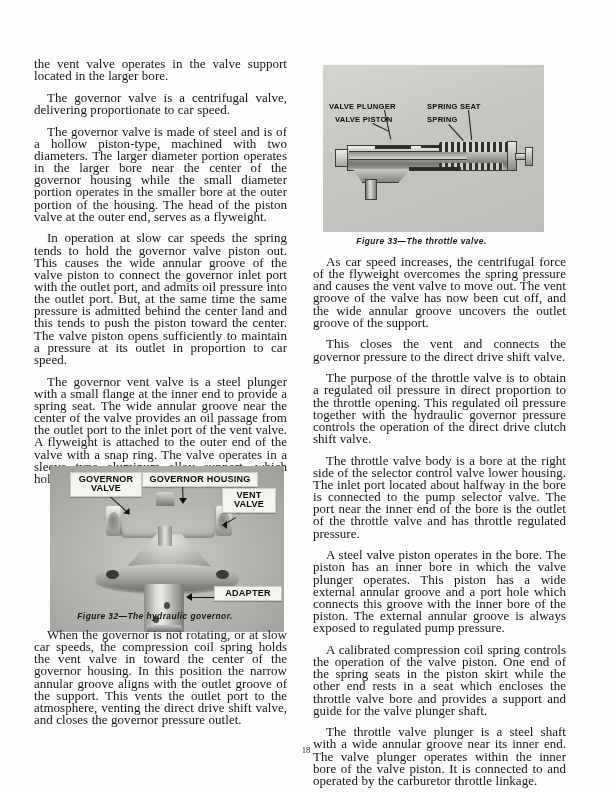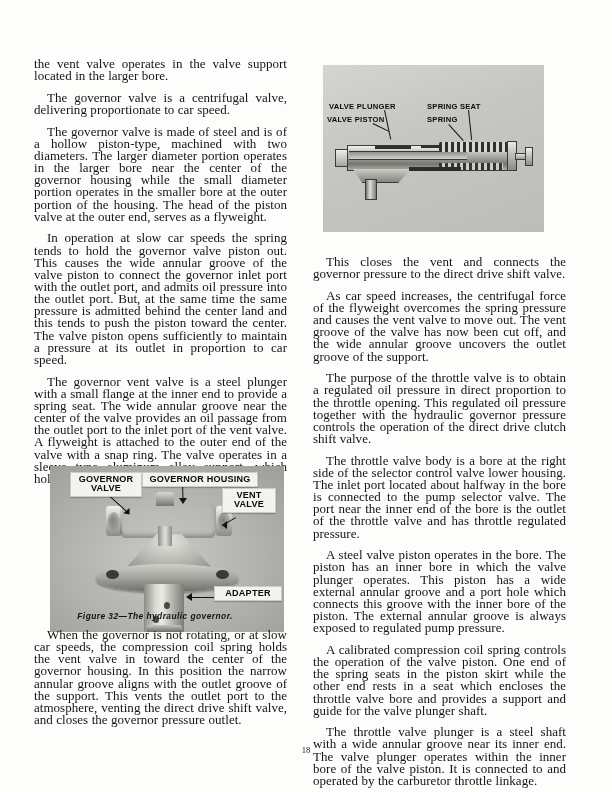--- a/index.html
+++ b/index.html
@@ -335,29 +335,30 @@
         <div class="tv-port"></div>
         <div class="tv-lip"></div>
       </div>
 
       <div class="leader" style="left:62px; top:45px; width:30px; transform:rotate(78deg);"></div>
       <div class="leader" style="left:50px; top:58px; width:18px; transform:rotate(26deg);"></div>
       <div class="leader" style="left:126px; top:59px; width:22px; transform:rotate(48deg);"></div>
       <div class="leader" style="left:146px; top:45px; width:30px; transform:rotate(84deg);"></div>
 
       <div class="callout plain" style="left:6px; top:38px;">VALVE PLUNGER</div>
-      <div class="callout plain" style="left:4px; top:51px;">VALVE PISTON</div>
+      <div class="callout plain" style="left:12px; top:51px;">VALVE PISTON</div>
       <div class="callout plain" style="left:104px; top:38px;">SPRING SEAT</div>
       <div class="callout plain" style="left:104px; top:51px;">SPRING</div>
     </div>
   </div>
+  <div class="fig-caption" style="left:311px; top:236px; width:221px;">Figure 33—The throttle valve.</div>
 
   <div class="col col-right" style="top:256px;">
+    <p class="body">As car speed increases, the centrifugal force of the flyweight overcomes the spring pressure and causes the vent valve to move out. The vent groove of the valve has now been cut off, and the wide annular groove uncovers the outlet groove of the support.</p>
     <p class="body">This closes the vent and connects the governor pressure to the direct drive shift valve.</p>
-    <p class="body">As car speed increases, the centrifugal force of the flyweight overcomes the spring pressure and causes the vent valve to move out. The vent groove of the valve has now been cut off, and the wide annular groove uncovers the outlet groove of the support.</p>
     <p class="body">The purpose of the throttle valve is to obtain a regulated oil pressure in direct proportion to the throttle opening. This regulated oil pressure together with the hydraulic governor pressure controls the operation of the direct drive clutch shift valve.</p>
     <p class="body">The throttle valve body is a bore at the right side of the selector control valve lower housing. The inlet port located about halfway in the bore is connected to the pump selector valve. The port near the inner end of the bore is the outlet of the throttle valve and has throttle regulated pressure.</p>
     <p class="body">A steel valve piston operates in the bore. The piston has an inner bore in which the valve plunger operates. This piston has a wide external annular groove and a port hole which connects this groove with the inner bore of the piston. The external annular groove is always exposed to regulated pump pressure.</p>
     <p class="body">A calibrated compression coil spring controls the operation of the valve piston. One end of the spring seats in the piston skirt while the other end rests in a seat which encloses the throttle valve bore and provides a support and guide for the valve plunger shaft.</p>
     <p class="body">The throttle valve plunger is a steel shaft with a wide annular groove near its inner end. The valve plunger operates within the inner bore of the valve piston. It is connected to and operated by the carburetor throttle linkage.</p>
     <p class="body">In operation, as the throttle valve plunger is moved out, the wide annular groove connects the throttle</p>
   </div>
 
   <div class="page-number">18</div>
 </div>

